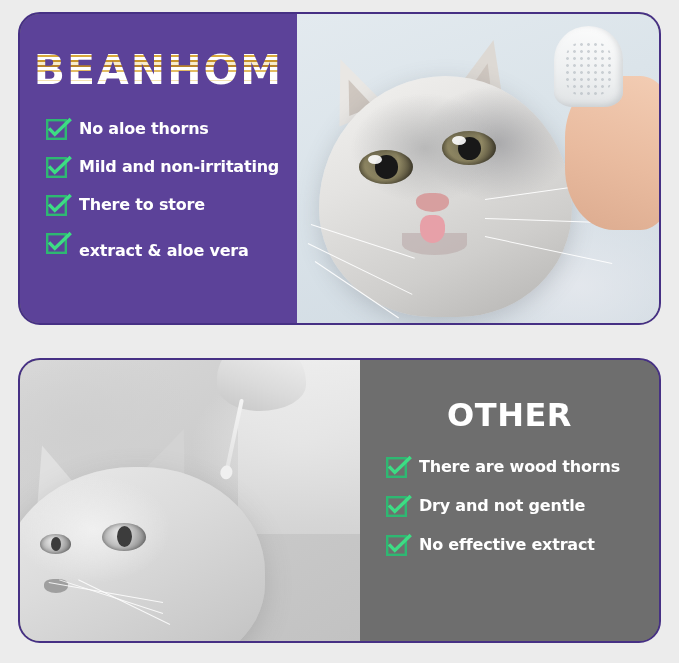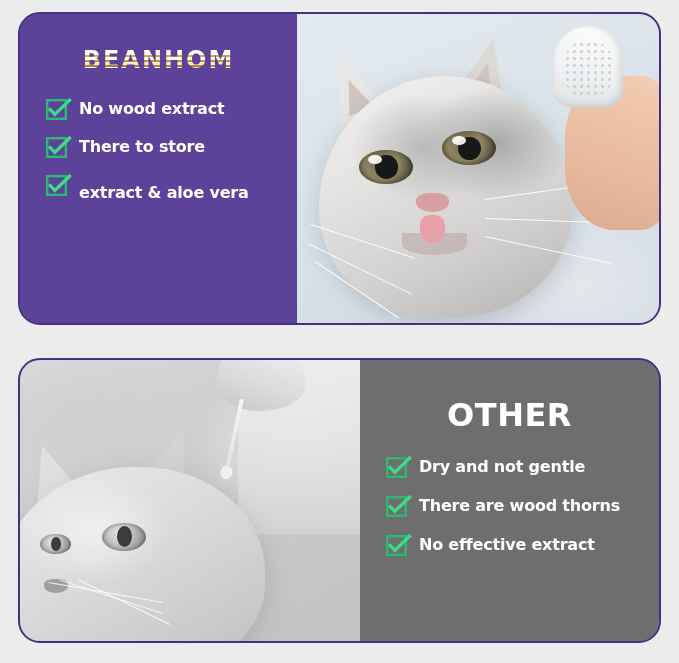--- a/index.html
+++ b/index.html
@@ -58,21 +58,21 @@
   }
   .panel-photo {
     position: relative;
     flex: 1 1 auto;
     overflow: hidden;
   }
 
   
   .brand-logo {
     text-align: center;
-    font-size: 24px;
+    font-size: 41px;
     font-weight: bold;
     letter-spacing: 2px;
     font-family: "DejaVu Sans", sans-serif;
     margin: 6px 0 0 0;
     background-image: repeating-linear-gradient(
       to bottom,
       #ffffff 0px, #ffffff 3px,
       #f3e2b0 3px, #f3e2b0 4px,
       #ffffff 4px, #ffffff 9px,
       #d8a93c 9px, #d8a93c 11px,
@@ -365,23 +365,32 @@
 
       <ul class="feature-list">
 
         <li class="feature-item">
           <span class="check-box">
             <svg width="21" height="21" viewBox="0 0 21 21">
               <rect x="1.2" y="1.2" width="18.6" height="18.6" fill="none" stroke="#2eb872" stroke-width="2.4"></rect>
               <path d="M4.2 10.6 L8.8 15.4 L23.5 1.2" fill="none" stroke="#3ddc84" stroke-width="3.4" stroke-linecap="square"></path>
             </svg>
           </span>
-          <span class="feature-text">No wood extract</span>
-        </li>
-
+          <span class="feature-text">No aloe thorns</span>
+        </li>
+
+        <li class="feature-item">
+          <span class="check-box">
+            <svg width="21" height="21" viewBox="0 0 21 21">
+              <rect x="1.2" y="1.2" width="18.6" height="18.6" fill="none" stroke="#2eb872" stroke-width="2.4"></rect>
+              <path d="M4.2 10.6 L8.8 15.4 L23.5 1.2" fill="none" stroke="#3ddc84" stroke-width="3.4" stroke-linecap="square"></path>
+            </svg>
+          </span>
+          <span class="feature-text">Mild and non-irritating</span>
+        </li>
 
         <li class="feature-item">
           <span class="check-box">
             <svg width="21" height="21" viewBox="0 0 21 21">
               <rect x="1.2" y="1.2" width="18.6" height="18.6" fill="none" stroke="#2eb872" stroke-width="2.4"></rect>
               <path d="M4.2 10.6 L8.8 15.4 L23.5 1.2" fill="none" stroke="#3ddc84" stroke-width="3.4" stroke-linecap="square"></path>
             </svg>
           </span>
           <span class="feature-text">There to store</span>
         </li>
@@ -466,31 +475,31 @@
 
       <ul class="feature-list">
 
         <li class="feature-item">
           <span class="check-box">
             <svg width="21" height="21" viewBox="0 0 21 21">
               <rect x="1.2" y="1.2" width="18.6" height="18.6" fill="none" stroke="#2eb872" stroke-width="2.4"></rect>
               <path d="M4.2 10.6 L8.8 15.4 L23.5 1.2" fill="none" stroke="#3ddc84" stroke-width="3.4" stroke-linecap="square"></path>
             </svg>
           </span>
+          <span class="feature-text">There are wood thorns</span>
+        </li>
+
+        <li class="feature-item">
+          <span class="check-box">
+            <svg width="21" height="21" viewBox="0 0 21 21">
+              <rect x="1.2" y="1.2" width="18.6" height="18.6" fill="none" stroke="#2eb872" stroke-width="2.4"></rect>
+              <path d="M4.2 10.6 L8.8 15.4 L23.5 1.2" fill="none" stroke="#3ddc84" stroke-width="3.4" stroke-linecap="square"></path>
+            </svg>
+          </span>
           <span class="feature-text">Dry and not gentle</span>
-        </li>
-
-        <li class="feature-item">
-          <span class="check-box">
-            <svg width="21" height="21" viewBox="0 0 21 21">
-              <rect x="1.2" y="1.2" width="18.6" height="18.6" fill="none" stroke="#2eb872" stroke-width="2.4"></rect>
-              <path d="M4.2 10.6 L8.8 15.4 L23.5 1.2" fill="none" stroke="#3ddc84" stroke-width="3.4" stroke-linecap="square"></path>
-            </svg>
-          </span>
-          <span class="feature-text">There are wood thorns</span>
         </li>
 
         <li class="feature-item">
           <span class="check-box">
             <svg width="21" height="21" viewBox="0 0 21 21">
               <rect x="1.2" y="1.2" width="18.6" height="18.6" fill="none" stroke="#2eb872" stroke-width="2.4"></rect>
               <path d="M4.2 10.6 L8.8 15.4 L23.5 1.2" fill="none" stroke="#3ddc84" stroke-width="3.4" stroke-linecap="square"></path>
             </svg>
           </span>
           <span class="feature-text">

